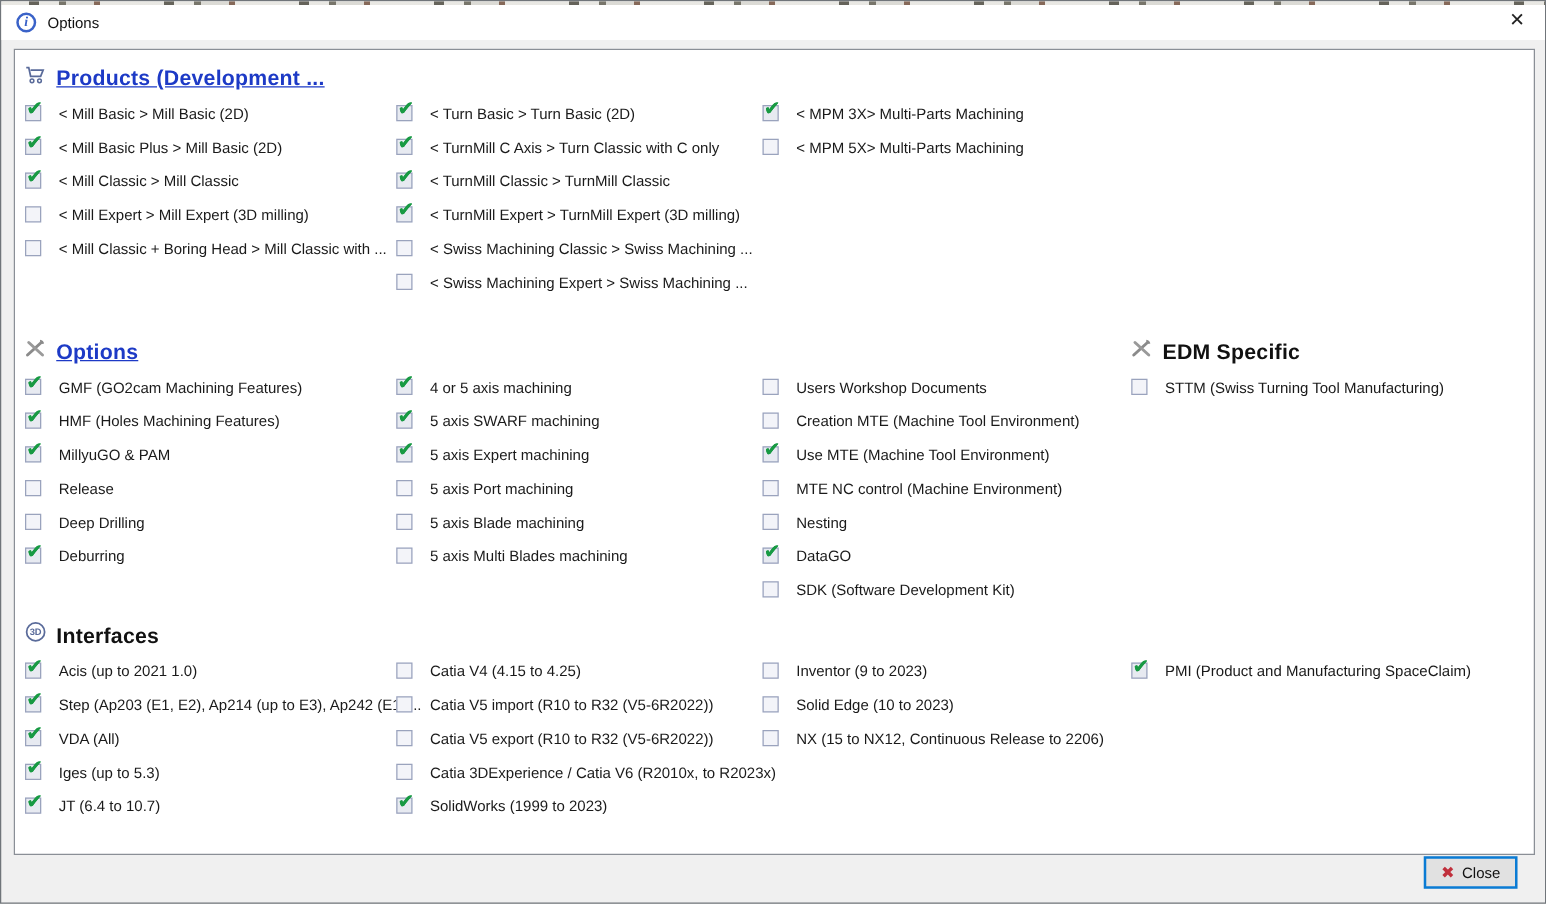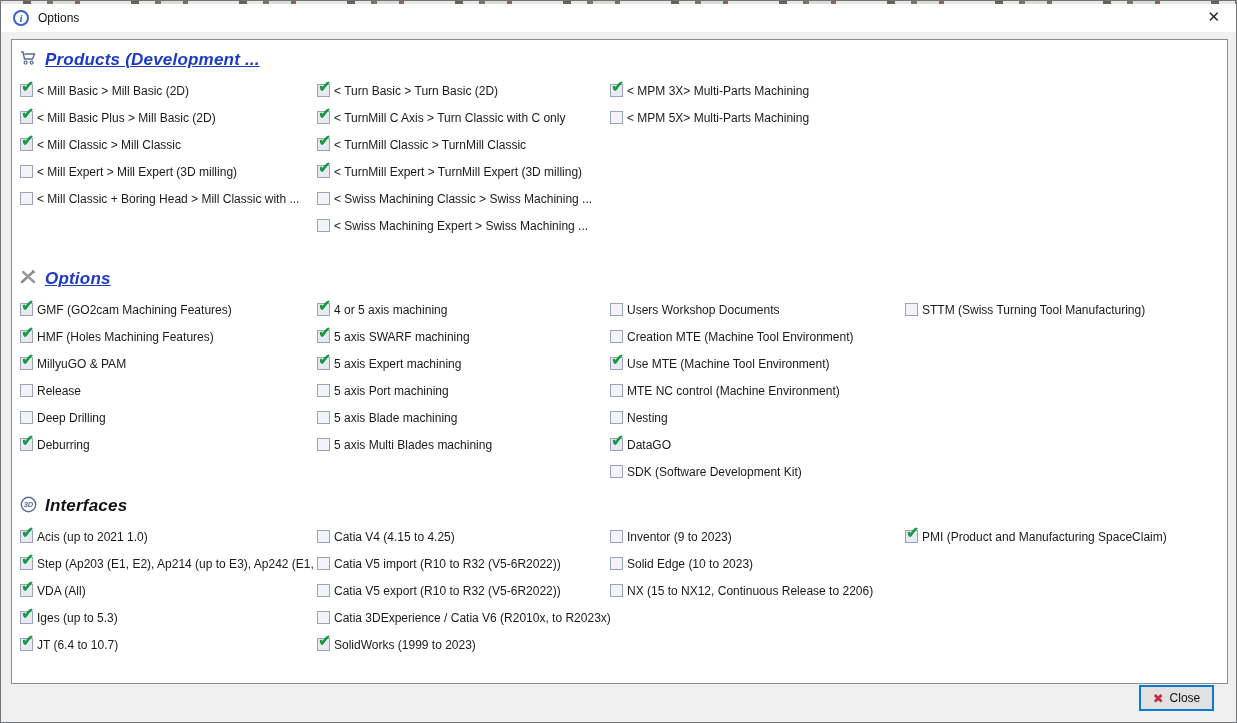--- a/index.html
+++ b/index.html
@@ -18,28 +18,28 @@
     border:2px solid #3a62c8; color:#3a62c8; font-weight:bold; font-size:11px;
     display:inline-flex; align-items:center; justify-content:center;
     font-family:"Liberation Serif",serif; font-style:italic; }
   .win-title { margin-left:9px; font-size:12px; color:#111; }
   .win-close { position:absolute; right:16px; top:3px; font-size:15px; color:#222;
     cursor:default; line-height:26px; }
 
   .panel { position:absolute; left:10px; top:38px; width:1217px; height:645px;
     background:#ffffff; border:1px solid #8a8f96; padding:5px 0 0 8px; overflow:hidden; }
 
-  .sec-header { display:flex; align-items:center; gap:8px; height:26px;font-style:italic; }
+  .sec-header { display:flex; align-items:flex-end; gap:8px; height:26px; }
   .sec-title { font-size:17px; font-weight:bold; color:#111; letter-spacing:.2px; }
   .sec-title.link { color:#1d3ac6; text-decoration:underline; }
   .hdr-grid { display:grid; grid-template-columns:297px 293px 295px 1fr; }
 
   .grid { display:grid; grid-template-columns:297px 293px 295px 1fr; align-items:start; }
   .col { display:flex; flex-direction:column; }
-  .row { height:27px; display:flex; align-items:center; gap:4px; }
+  .row { height:27px; display:flex; align-items:center; gap:14px; }
   .cb { width:13px; height:13px; flex:0 0 13px; border:1px solid #9aa3bd;
     background:#f3f4f9; position:relative; }
   .cb.checked { background:#e7eaf1; }
   .cb.checked::after { content:"✔"; position:absolute; left:0px; top:-8px;
     color:#189a43; font-size:16px; font-weight:bold;
     text-shadow:0 0 0 #189a43; }
   .lbl { font-size:12px; color:#1a1a1a; white-space:nowrap; }
 
   .m-products-hdr { margin:2px 0 4px 0; }
   .m-options-hdr  { margin:27px 0 4px 0; }
@@ -141,20 +141,30 @@
     <div class="sec-header" style="grid-column:1 / span 3;">
       <span class="icon-svg">
         <svg width="17" height="16" viewBox="0 0 17 16">
           <path d="M2 13 L13 3" stroke="#8b8b8b" stroke-width="2.4" stroke-linecap="round"></path>
           <path d="M3 3 L14 13" stroke="#9a9a9a" stroke-width="2.4" stroke-linecap="round"></path>
           <path d="M12 1.5 a3 3 0 0 1 2.5 2.5" fill="none" stroke="#8b8b8b" stroke-width="1.6"></path>
         </svg>
       </span>
       <span class="sec-title link">Options</span>
     </div>
+    <div class="sec-header">
+      <span class="icon-svg">
+        <svg width="17" height="16" viewBox="0 0 17 16">
+          <path d="M2 13 L13 3" stroke="#8b8b8b" stroke-width="2.4" stroke-linecap="round"></path>
+          <path d="M3 3 L14 13" stroke="#9a9a9a" stroke-width="2.4" stroke-linecap="round"></path>
+          <path d="M12 1.5 a3 3 0 0 1 2.5 2.5" fill="none" stroke="#8b8b8b" stroke-width="1.6"></path>
+        </svg>
+      </span>
+      <span class="sec-title">EDM Specific</span>
+    </div>
   </div>
   <div class="grid">
     <div class="col">
         <div class="row">
           <span class="cb checked"></span>
           <span class="lbl">GMF (GO2cam Machining Features)</span>
         </div>
         <div class="row">
           <span class="cb checked"></span>
           <span class="lbl">HMF (Holes Machining Features)</span>

